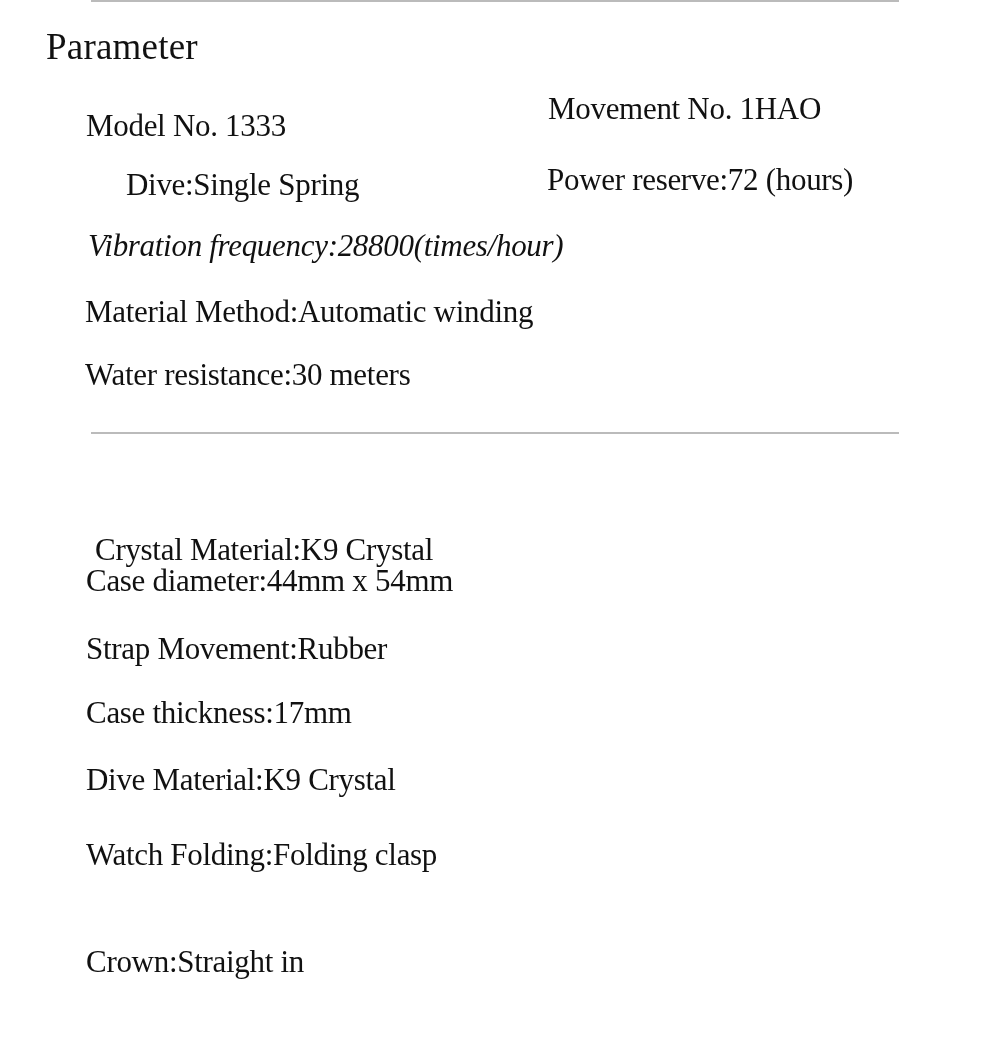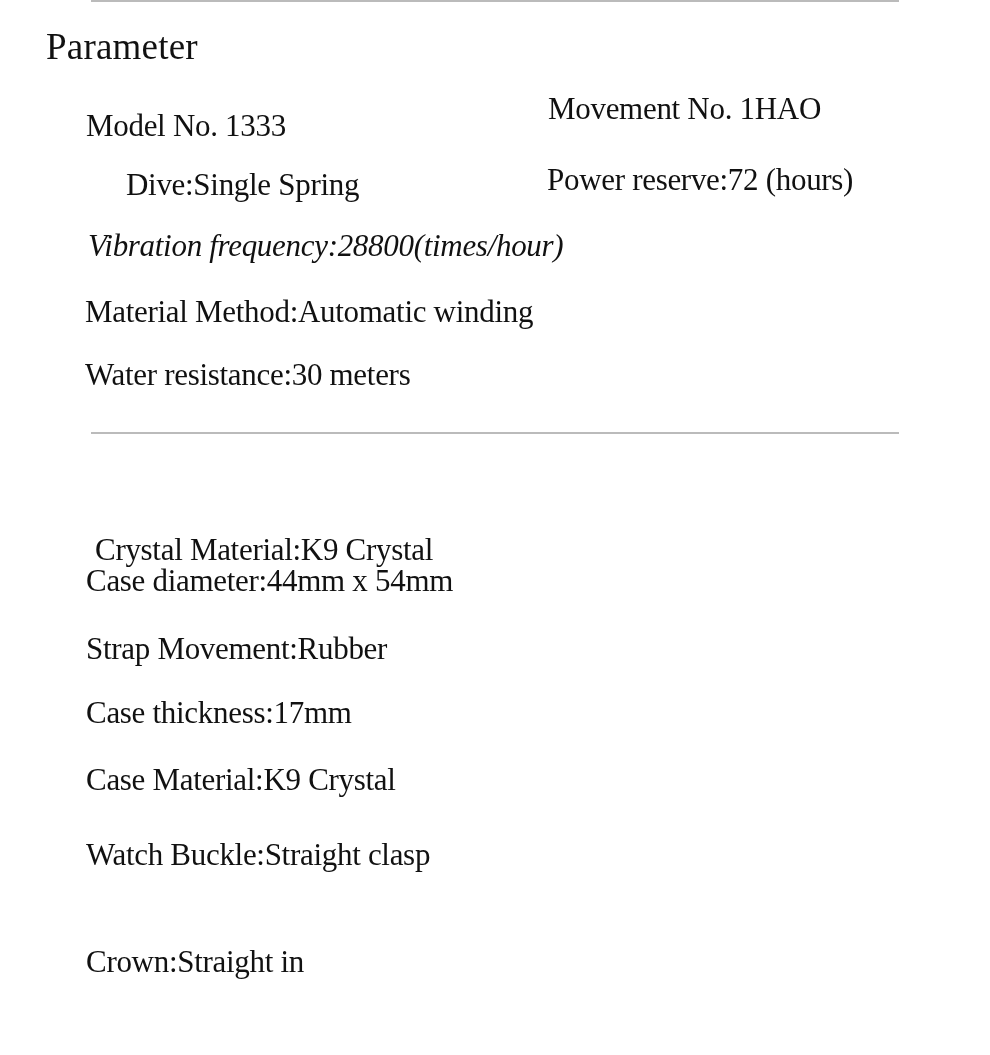--- a/index.html
+++ b/index.html
@@ -56,15 +56,15 @@
 <div class="spec" style="left:88px; top:228px;font-style:italic;">Vibration frequency:28800(times/hour)</div>
 <div class="spec" style="left:85px; top:294px;">Material Method:Automatic winding</div>
 <div class="spec" style="left:85px; top:357px;">Water resistance:30 meters</div>
 
 <div class="divider mid"></div>
 
 <div class="spec" style="left:95px; top:488px;margin-top:44px;">Crystal Material:K9 Crystal</div>
 <div class="spec" style="left:86px; top:563px;">Case diameter:44mm x 54mm</div>
 <div class="spec" style="left:86px; top:631px;">Strap Movement:Rubber</div>
 <div class="spec" style="left:86px; top:695px;">Case thickness:17mm</div>
-<div class="spec" style="left:86px; top:762px;">Case Material:K9 Crystal</div>
-<div class="spec" style="left:86px; top:837px;">Watch Buckle:Straight clasp</div>
+<div class="spec" style="left:86px; top:762px;">Dive Material:K9 Crystal</div>
+<div class="spec" style="left:86px; top:837px;">Watch Folding:Folding clasp</div>
 <div class="spec" style="left:86px; top:944px;">Crown:Straight in</div>
 
 </body></html>

